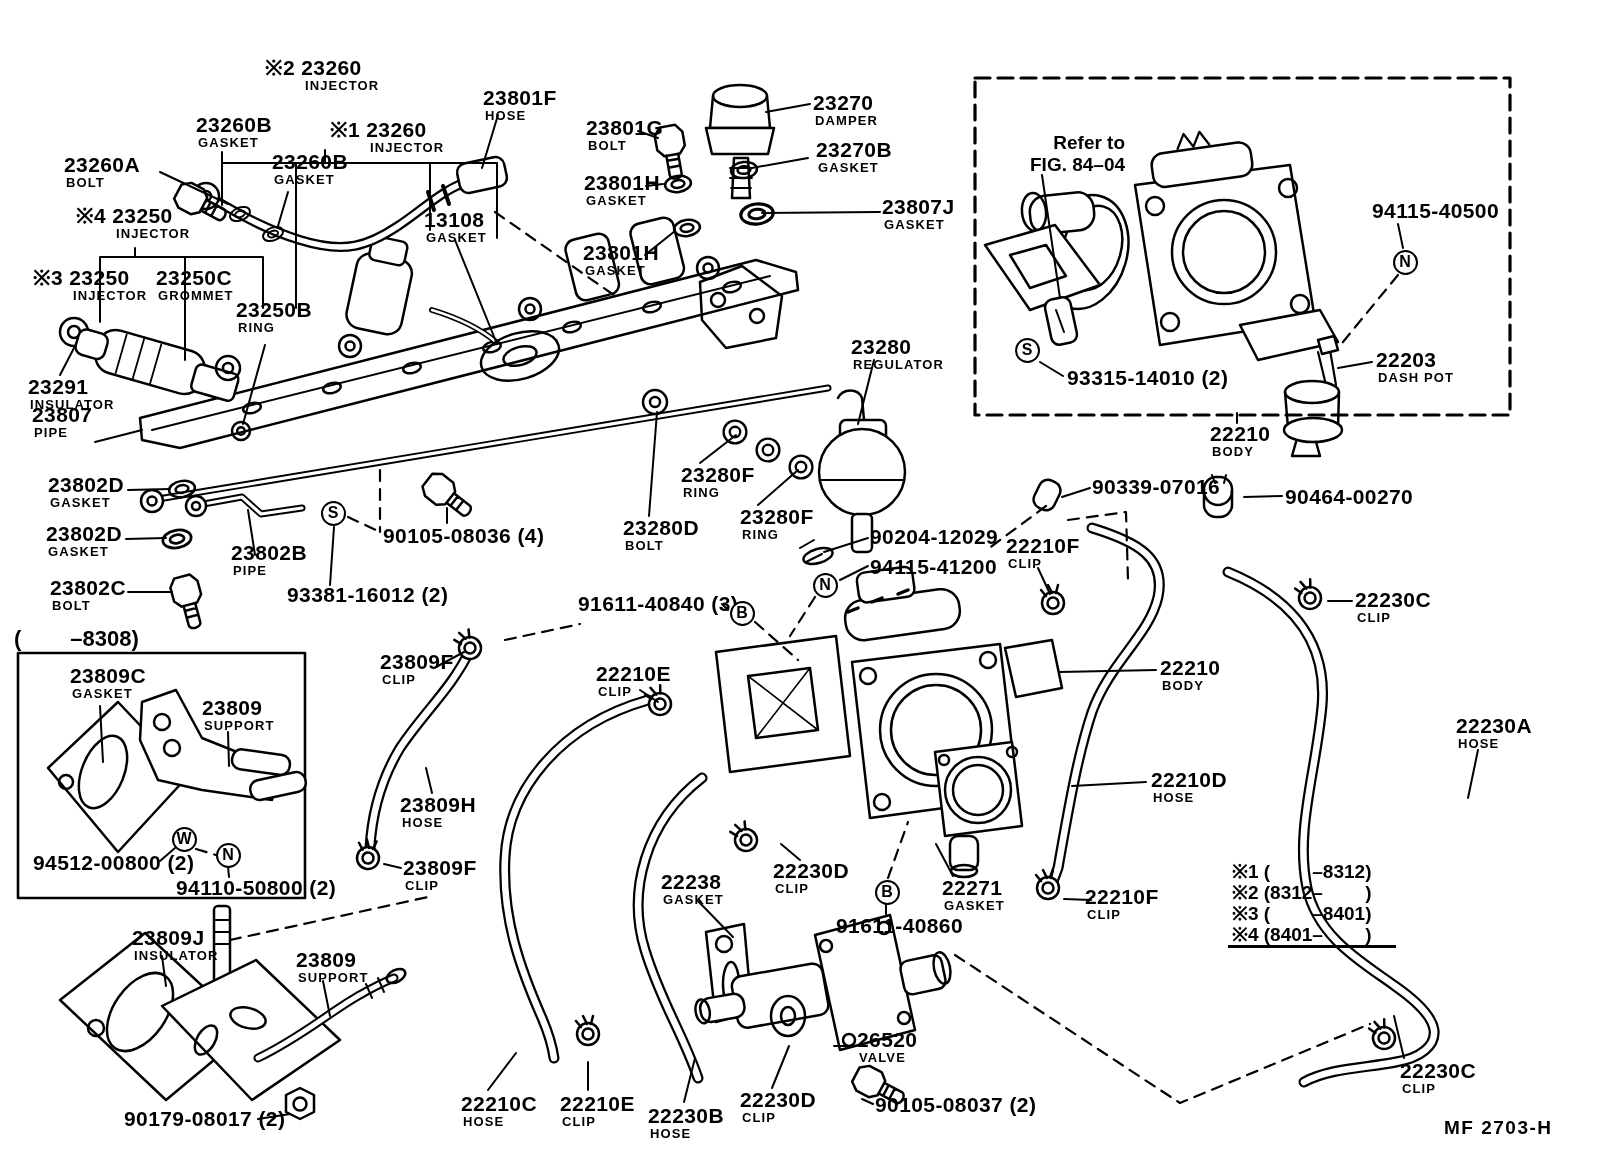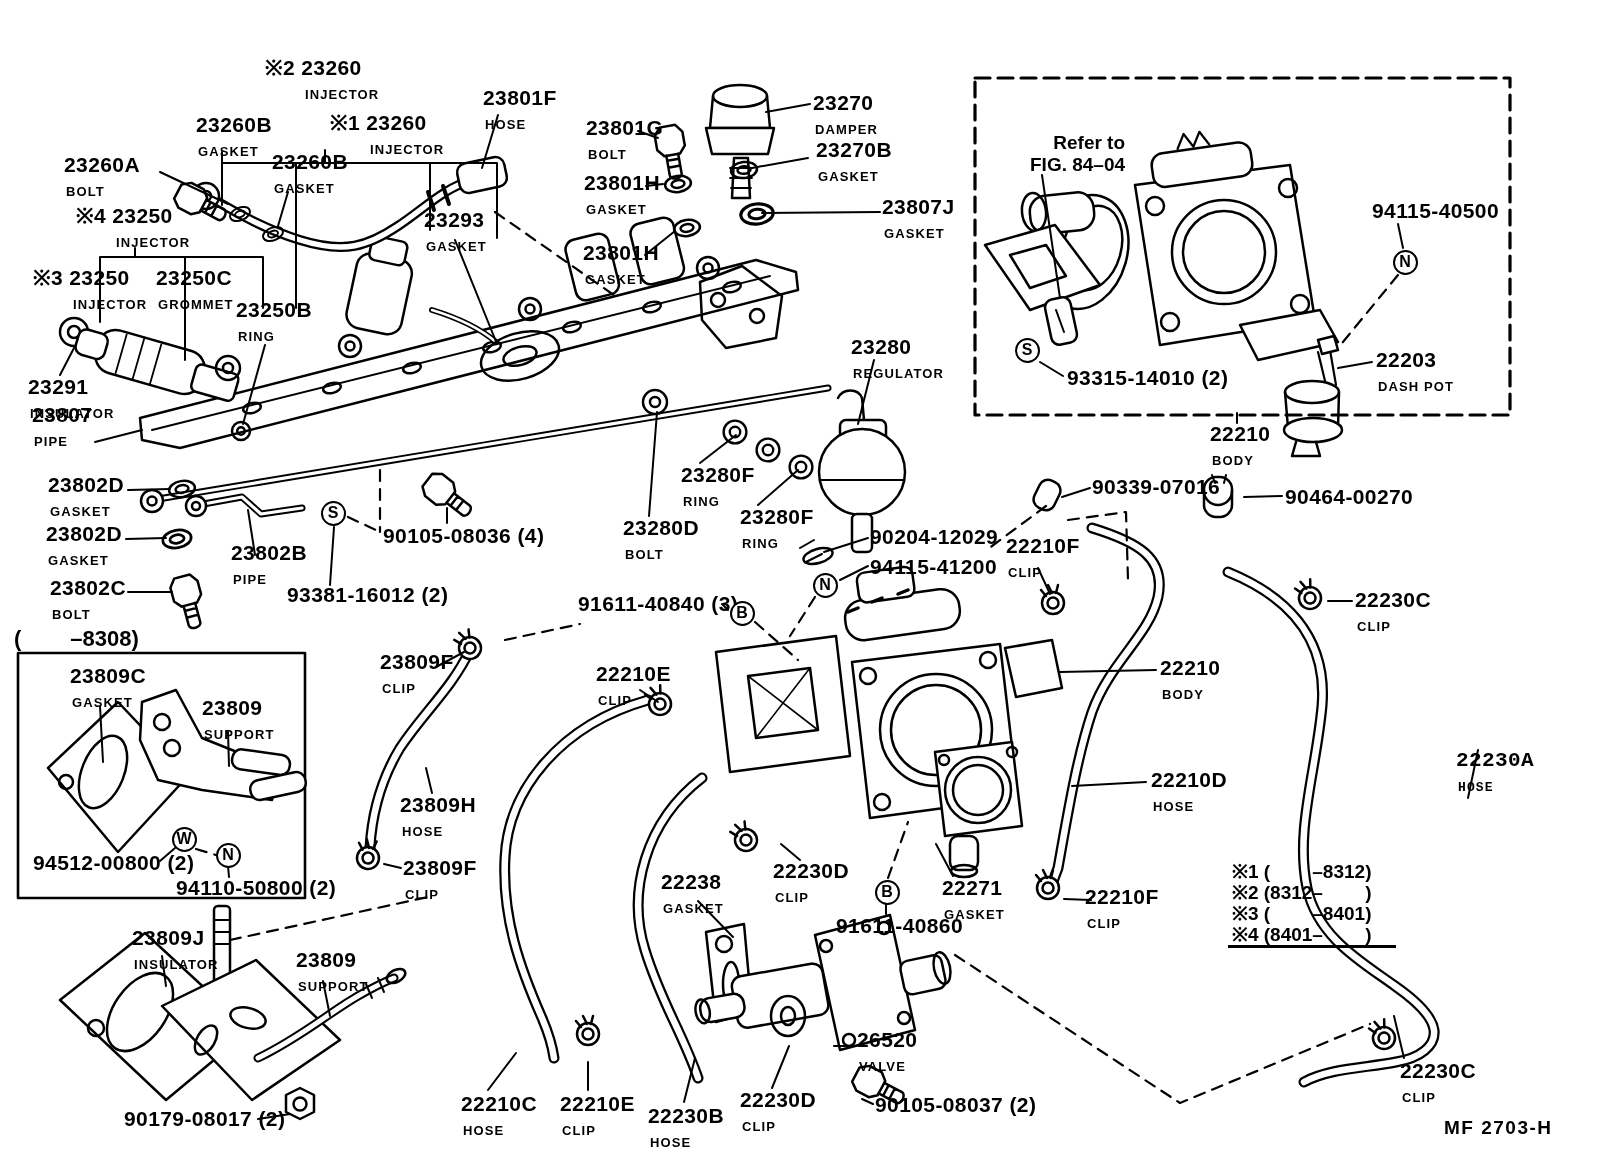--- a/index.html
+++ b/index.html
@@ -3,21 +3,21 @@
 <meta charset="utf-8">
 <style>
   html,body{margin:0;padding:0;}
   body{
     width:1608px;height:1152px;position:relative;background:#ffffff;
     font-family:"Liberation Sans", sans-serif;color:#000;overflow:hidden;
   }
   #art{position:absolute;left:0;top:0;}
   .lbl{position:absolute;line-height:1.0;white-space:nowrap;}
   .lbl .num{font-size:21px;font-weight:bold;letter-spacing:.4px;}
-  .lbl .sub{font-size:13px;font-weight:bold;letter-spacing:1.1px;margin-top:10px;}
+  .lbl .sub{font-size:13px;font-weight:bold;letter-spacing:1.1px;margin-top:1px;}
   .marker{
     position:absolute;width:25px;height:25px;border:2.6px solid #000;border-radius:50%;
     display:flex;align-items:center;justify-content:center;
     font-size:16px;font-weight:bold;background:#fff;box-sizing:border-box;
   }
   #legend{position:absolute;left:1232px;top:861px;font-size:19px;font-weight:bold;white-space:pre;line-height:21px;}
   #legend-underline{position:absolute;left:1228px;top:945px;width:168px;border-top:3.5px solid #000;}
   #refer-note{position:absolute;left:1030px;top:132px;font-size:19px;font-weight:bold;line-height:1.18;text-align:right;}
   #box-label{position:absolute;left:14px;top:626px;font-size:22px;font-weight:bold;white-space:pre;}
   #fig-code{position:absolute;left:1444px;top:1117px;font-size:19px;font-weight:bold;letter-spacing:1.5px;}
@@ -398,21 +398,21 @@
 
 <div id="labels">
     <div class="lbl" style="left: 265px; top: 57px;">
       <div class="num">※2 23260</div>
       <div class="sub" style="margin-left: 40px;">INJECTOR</div>
     </div>
     <div class="lbl" style="left: 196px; top: 114px;">
       <div class="num">23260B</div>
       <div class="sub" style="margin-left: 2px;">GASKET</div>
     </div>
-    <div class="lbl" style="left: 330px; top: 112px;">
+    <div class="lbl" style="left: 330px; top: 119px;">
       <div class="num">※1 23260</div>
       <div class="sub" style="margin-left: 40px;">INJECTOR</div>
     </div>
     <div class="lbl" style="left: 483px; top: 87px;">
       <div class="num">23801F</div>
       <div class="sub" style="margin-left: 2px;">HOSE</div>
     </div>
     <div class="lbl" style="left: 64px; top: 154px;">
       <div class="num">23260A</div>
       <div class="sub" style="margin-left: 2px;">BOLT</div>
@@ -439,21 +439,21 @@
     </div>
     <div class="lbl" style="left: 882px; top: 196px;">
       <div class="num">23807J</div>
       <div class="sub" style="margin-left: 2px;">GASKET</div>
     </div>
     <div class="lbl" style="left: 583px; top: 242px;">
       <div class="num">23801H</div>
       <div class="sub" style="margin-left: 2px;">GASKET</div>
     </div>
     <div class="lbl" style="left: 424px; top: 209px;">
-      <div class="num">23293</div>
+      <div class="num">13108</div>
       <div class="sub" style="margin-left: 2px;">GASKET</div>
     </div>
     <div class="lbl" style="left: 76px; top: 205px;">
       <div class="num">※4 23250</div>
       <div class="sub" style="margin-left: 40px;">INJECTOR</div>
     </div>
     <div class="lbl" style="left: 33px; top: 267px;">
       <div class="num">※3 23250</div>
       <div class="sub" style="margin-left: 40px;">INJECTOR</div>
     </div>
@@ -549,21 +549,21 @@
       <div class="sub" style="margin-left: 2px;">CLIP</div>
     </div>
     <div class="lbl" style="left: 1160px; top: 657px;">
       <div class="num">22210</div>
       <div class="sub" style="margin-left: 2px;">BODY</div>
     </div>
     <div class="lbl" style="left: 1151px; top: 769px;">
       <div class="num">22210D</div>
       <div class="sub" style="margin-left: 2px;">HOSE</div>
     </div>
-    <div class="lbl" style="left: 1456px; top: 750px; font-family: Liberation Mono, monospace;">
+    <div class="lbl" style="left: 1456px; top: 715px;">
       <div class="num">22230A</div>
       <div class="sub" style="margin-left: 2px;">HOSE</div>
     </div>
     <div class="lbl" style="left: 380px; top: 651px;">
       <div class="num">23809F</div>
       <div class="sub" style="margin-left: 2px;">CLIP</div>
     </div>
     <div class="lbl" style="left: 596px; top: 663px;">
       <div class="num">22210E</div>
       <div class="sub" style="margin-left: 2px;">CLIP</div>

